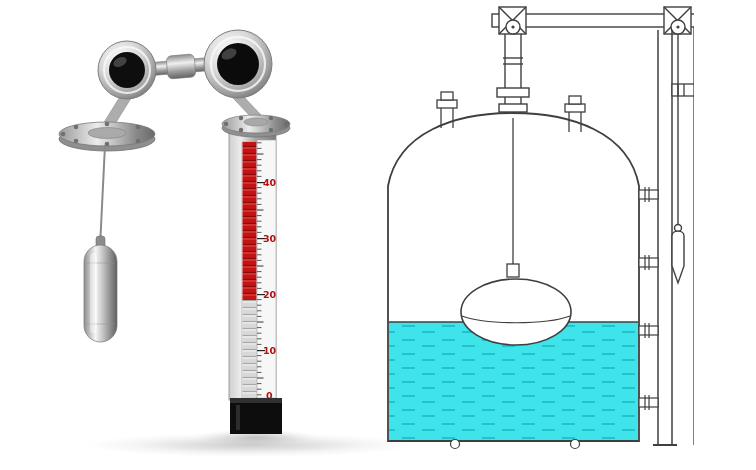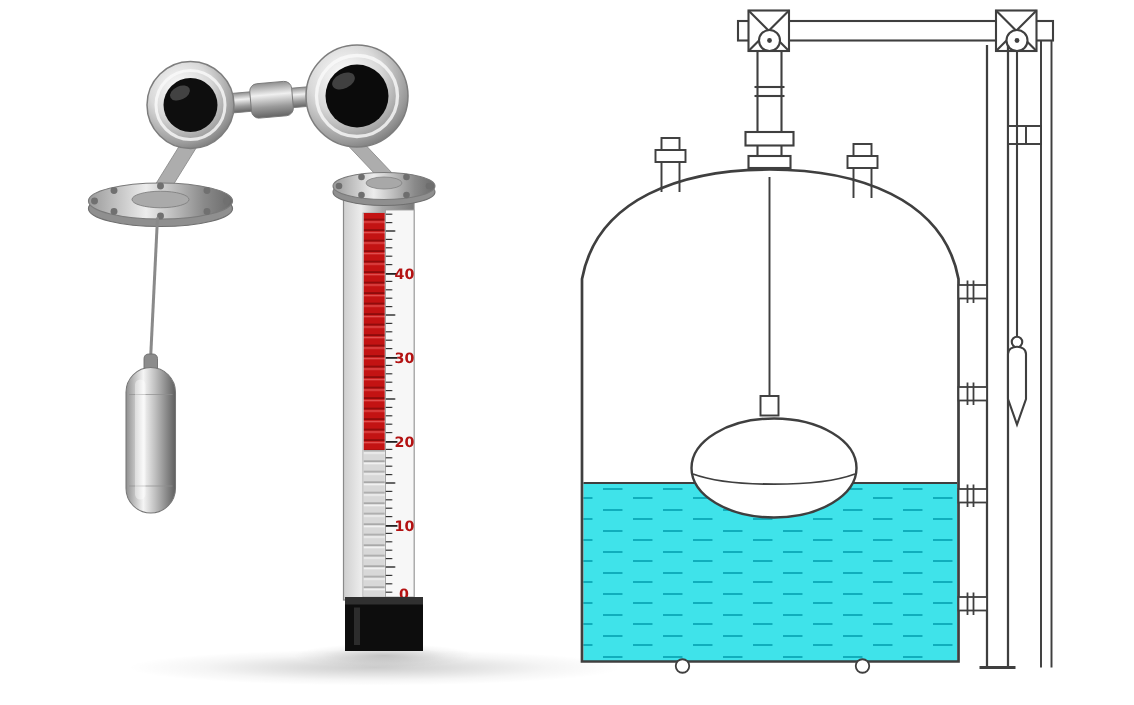--- a/index.html
+++ b/index.html
@@ -1,16 +1,16 @@
 <!DOCTYPE html>
 <html><head>
 <meta charset="utf-8">
 <style>
   html,body{margin:0;padding:0;background:#fff;}
-  .stage{position:relative;width:756px;height:470px;background:#ffffff;overflow:hidden;}
+  .stage{position:relative;width:694px;height:470px;background:#ffffff;overflow:hidden;}
   svg{display:block;}
   .scale-num{font:700 9.5px "DejaVu Sans",sans-serif;fill:#B31212;}
 </style>
 </head>
 <body>
 
 <div class="stage">
 <svg width="756" height="470" viewBox="0 0 756 470" xmlns="http://www.w3.org/2000/svg">
   <defs>
     <radialGradient id="metalFace" cx="38%" cy="32%" r="78%">

